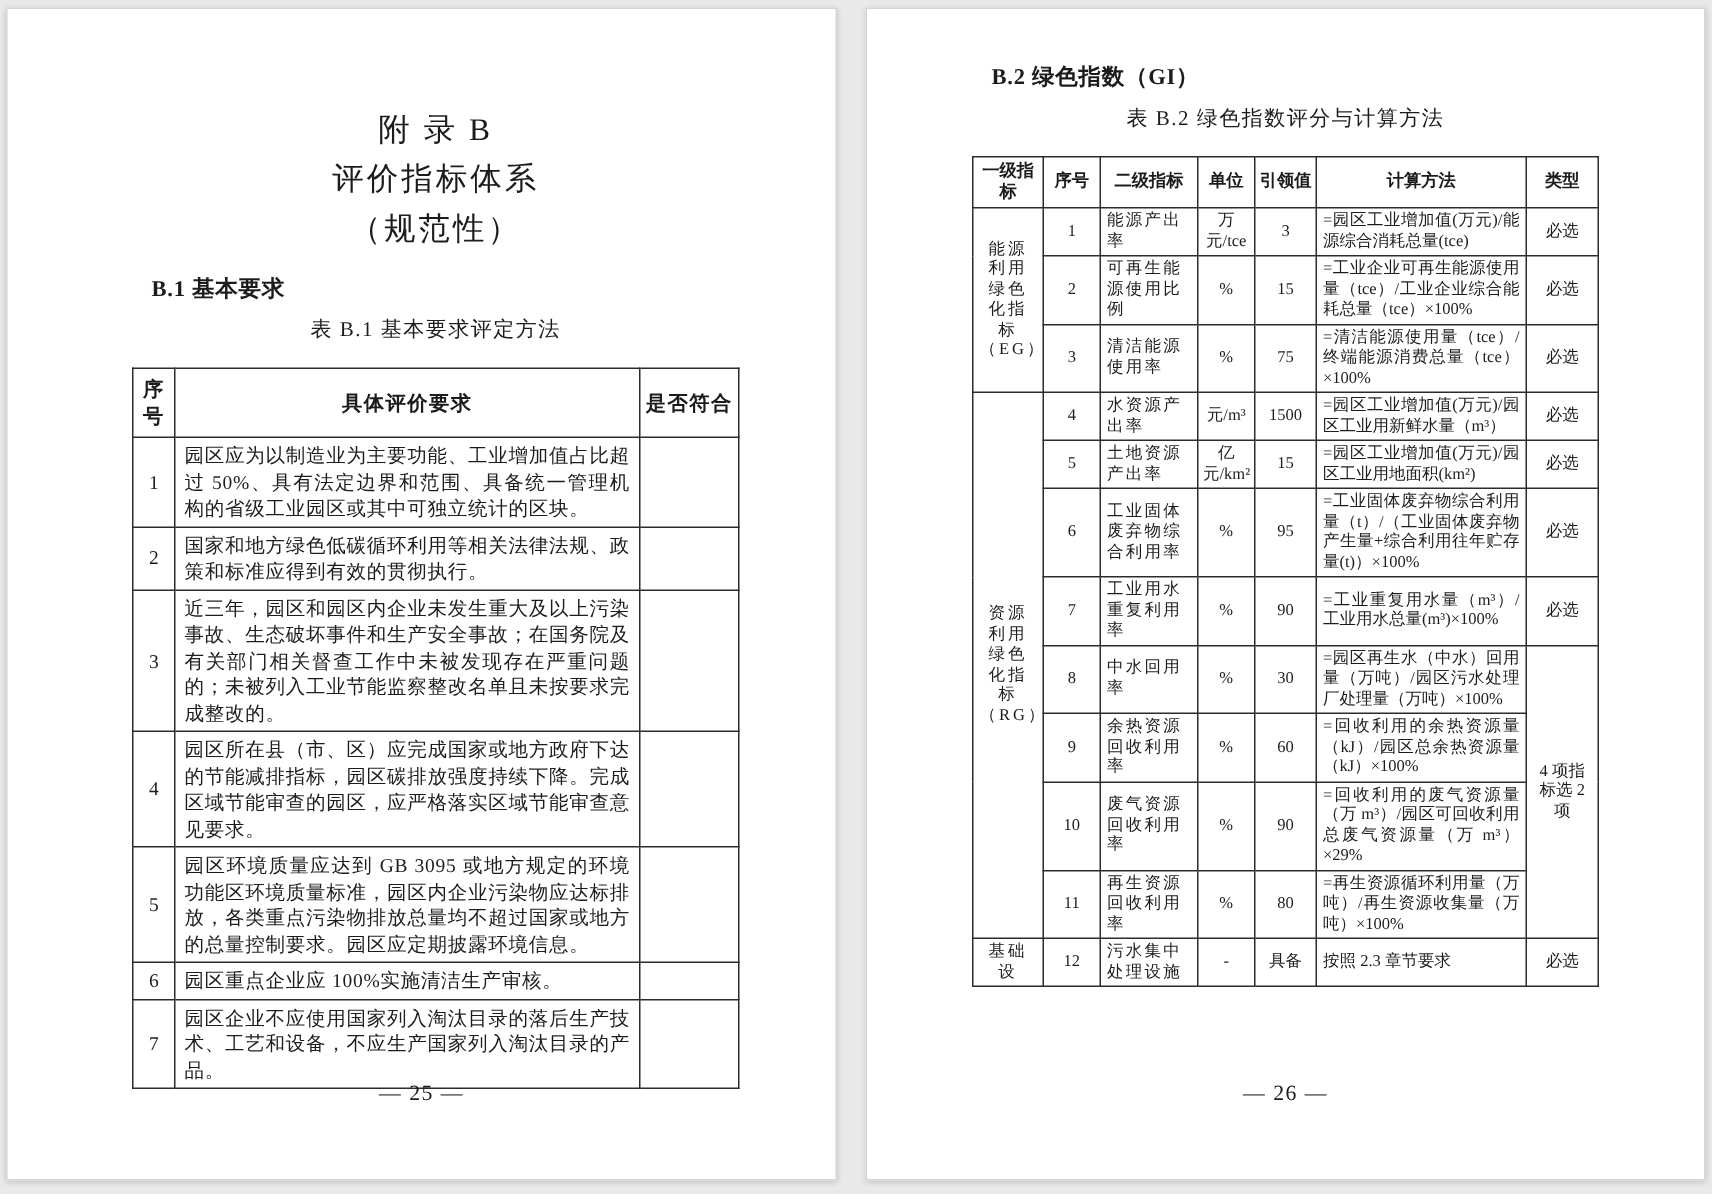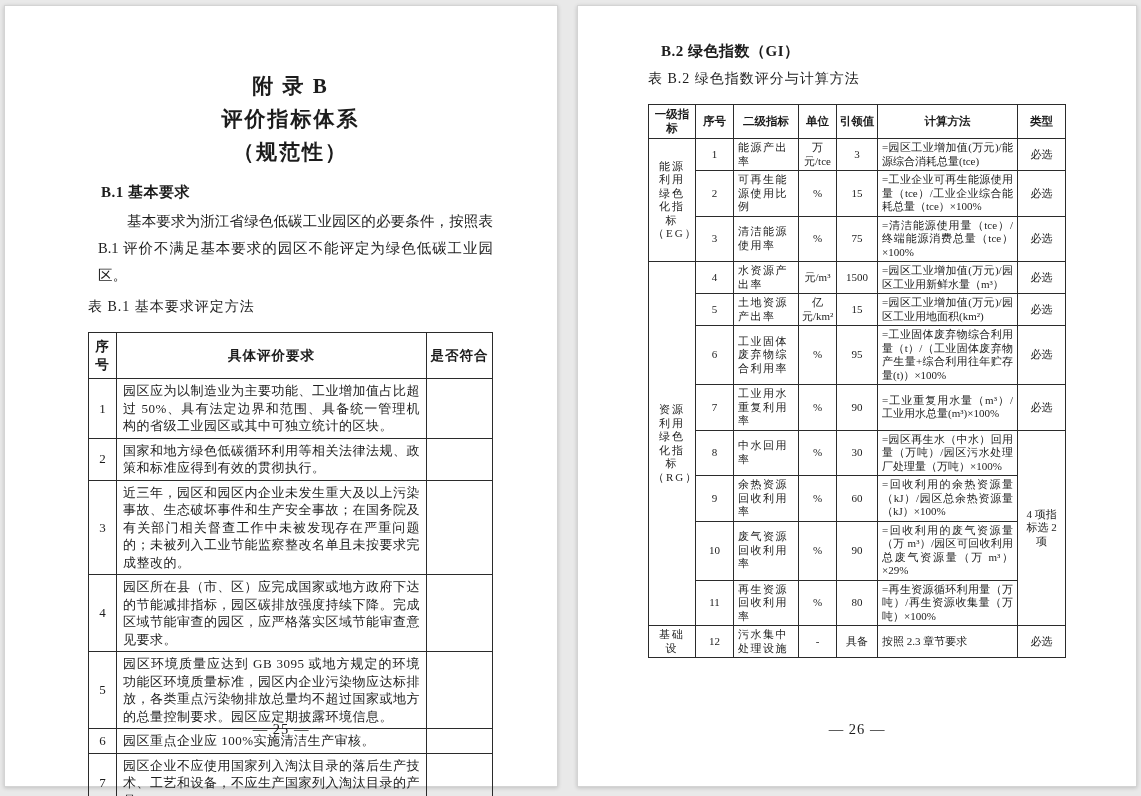--- a/index.html
+++ b/index.html
@@ -19,21 +19,21 @@
   }
   .page-left  { left: 4px;   width: 554px; }
   .page-right { left: 577px; width: 560px; }
 
   .content-left  { padding: 0 64px 0 83px; }
   .content-right { padding: 0 70px 0 70px; }
 
   .appendix-title {
     margin-top: 64px;
     text-align: center;
-    font-weight: bold;
+    font-weight: normal;
     font-size: 21px;
     line-height: 33px;
     letter-spacing: 2px;
   }
   .section-heading {
     font-weight: bold;
     font-size: 15px;
     margin: 14px 0 0 13px;
     letter-spacing: 0.5px;
   }
@@ -46,21 +46,21 @@
     padding-left: 10px;
   }
   .para-right {
     font-size: 14.5px;
     line-height: 24px;
     text-indent: 2em;
     margin: 9px 0 0 0;
     padding-left: 12px;
   }
   .table-caption {
-    text-align: left;
+    text-align: center;
     font-size: 14px;
     margin: 9px 0 6px 0;
     letter-spacing: 1px;
   }
 
   table { border-collapse: collapse; width: 100%; table-layout: fixed; margin-top: 16px; }
   th, td { border: 1px solid #2b2b2b; vertical-align: middle; }
 
   
   .t1 { font-size: 13px; line-height: 17.5px; }
@@ -96,21 +96,20 @@
     <div class="content-left">
 
       <div class="appendix-title">
         <div>附 录 B</div>
         <div>评价指标体系</div>
         <div>（规范性）</div>
       </div>
 
       <div class="section-heading">B.1 基本要求</div>
 
-      <p class="para">基本要求为浙江省绿色低碳工业园区的必要条件，按照表 B.1 评价不满足基本要求的园区不能评定为绿色低碳工业园区。</p>
 
       <div class="table-caption">表 B.1 基本要求评定方法</div>
 
       <table class="t1">
         <colgroup>
             <col style="width:28px">
             <col>
             <col style="width:66px">
           </colgroup>
         <thead>

